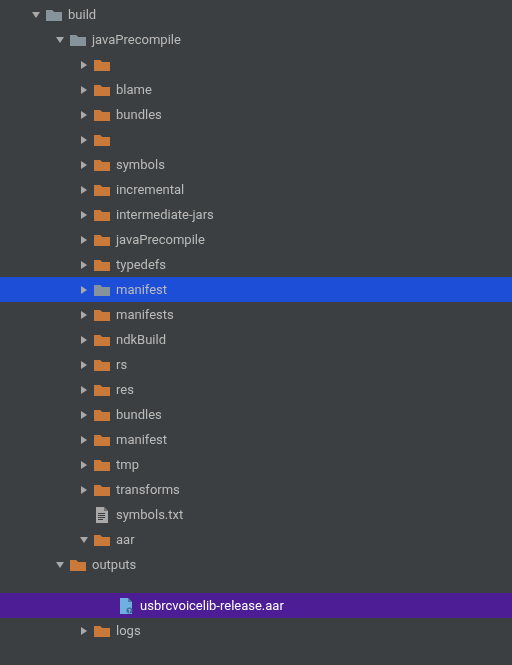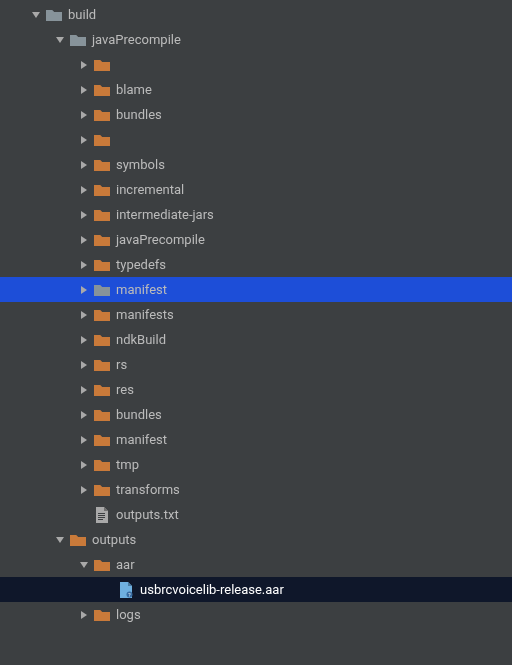--- a/index.html
+++ b/index.html
@@ -14,21 +14,21 @@
     user-select: none;
   }
   .tree { padding-top: 2px; }
   .row {
     display: flex;
     align-items: center;
     height: 25px;
     width: 100%;
     cursor: default;
   }
-  .row.selected { background: #0f172a; color: #ffffff; }
+  .row.selected { background: #4c1d95; color: #ffffff; margin-top: 16px; }
   .row.hover { background: #1d4ed8; }
   .indent { flex: 0 0 auto; }
   .arrow {
     width: 12px;
     height: 12px;
     margin-right: 4px;
     display: flex;
     align-items: center;
     justify-content: center;
     flex: 0 0 auto;
@@ -356,51 +356,51 @@
       <span class="icon">
         <svg width="14" height="16" viewBox="0 0 14 16">
           <path d="M1 0 L9 0 L13 4 L13 16 L1 16 Z" fill="#a9a9a9"></path>
           <path d="M9 0 L9 4 L13 4 Z" fill="#6f6f6f"></path>
           <rect x="3" y="6" width="7" height="1" fill="#3c3f41"></rect>
           <rect x="3" y="8" width="7" height="1" fill="#3c3f41"></rect>
           <rect x="3" y="10" width="7" height="1" fill="#3c3f41"></rect>
           <rect x="3" y="12" width="5" height="1" fill="#3c3f41"></rect>
         </svg>
       </span>
-      <span class="label">outputs.txt</span>
+      <span class="label">symbols.txt</span>
+    </div>
+    <div class="row">
+      <span class="indent" style="width: 78px;"></span>
+      <span class="arrow">
+        <svg width="10" height="10" viewBox="0 0 10 10">
+          <path d="M1 2 L9 2 L5 8 Z" fill="#a9a9a9"></path>
+        </svg>
+      </span>
+      <span class="icon">
+        <svg width="16" height="14" viewBox="0 0 16 14">
+          <path d="M0 2 L0 13 L16 13 L16 4 L8 4 L6 2 Z" fill="#c97a3a"></path>
+          <path d="M0 2 L6 2 L8 4 L0 4 Z" fill="#c97a3a" opacity="0.85"></path>
+        </svg>
+      </span>
+      <span class="label">aar</span>
     </div>
     <div class="row">
       <span class="indent" style="width: 54px;"></span>
       <span class="arrow">
         <svg width="10" height="10" viewBox="0 0 10 10">
           <path d="M1 2 L9 2 L5 8 Z" fill="#a9a9a9"></path>
         </svg>
       </span>
       <span class="icon">
         <svg width="16" height="14" viewBox="0 0 16 14">
           <path d="M0 2 L0 13 L16 13 L16 4 L8 4 L6 2 Z" fill="#c97a3a"></path>
           <path d="M0 2 L6 2 L8 4 L0 4 Z" fill="#c97a3a" opacity="0.85"></path>
         </svg>
       </span>
       <span class="label">outputs</span>
-    </div>
-    <div class="row">
-      <span class="indent" style="width: 78px;"></span>
-      <span class="arrow">
-        <svg width="10" height="10" viewBox="0 0 10 10">
-          <path d="M1 2 L9 2 L5 8 Z" fill="#a9a9a9"></path>
-        </svg>
-      </span>
-      <span class="icon">
-        <svg width="16" height="14" viewBox="0 0 16 14">
-          <path d="M0 2 L0 13 L16 13 L16 4 L8 4 L6 2 Z" fill="#c97a3a"></path>
-          <path d="M0 2 L6 2 L8 4 L0 4 Z" fill="#c97a3a" opacity="0.85"></path>
-        </svg>
-      </span>
-      <span class="label">aar</span>
     </div>
     <div class="row selected">
       <span class="indent" style="width: 102px;"></span>
       <span class="arrow"></span>
       <span class="icon">
         <svg width="14" height="16" viewBox="0 0 14 16">
           <path d="M1 0 L9 0 L13 4 L13 16 L1 16 Z" fill="#6fb0e0"></path>
           <path d="M9 0 L9 4 L13 4 Z" fill="#4a7aa0"></path>
           <circle cx="10.5" cy="12.5" r="3" fill="#396da3"></circle>
           <text x="10.5" y="15" font-size="5" text-anchor="middle" fill="#ffffff">?</text>

